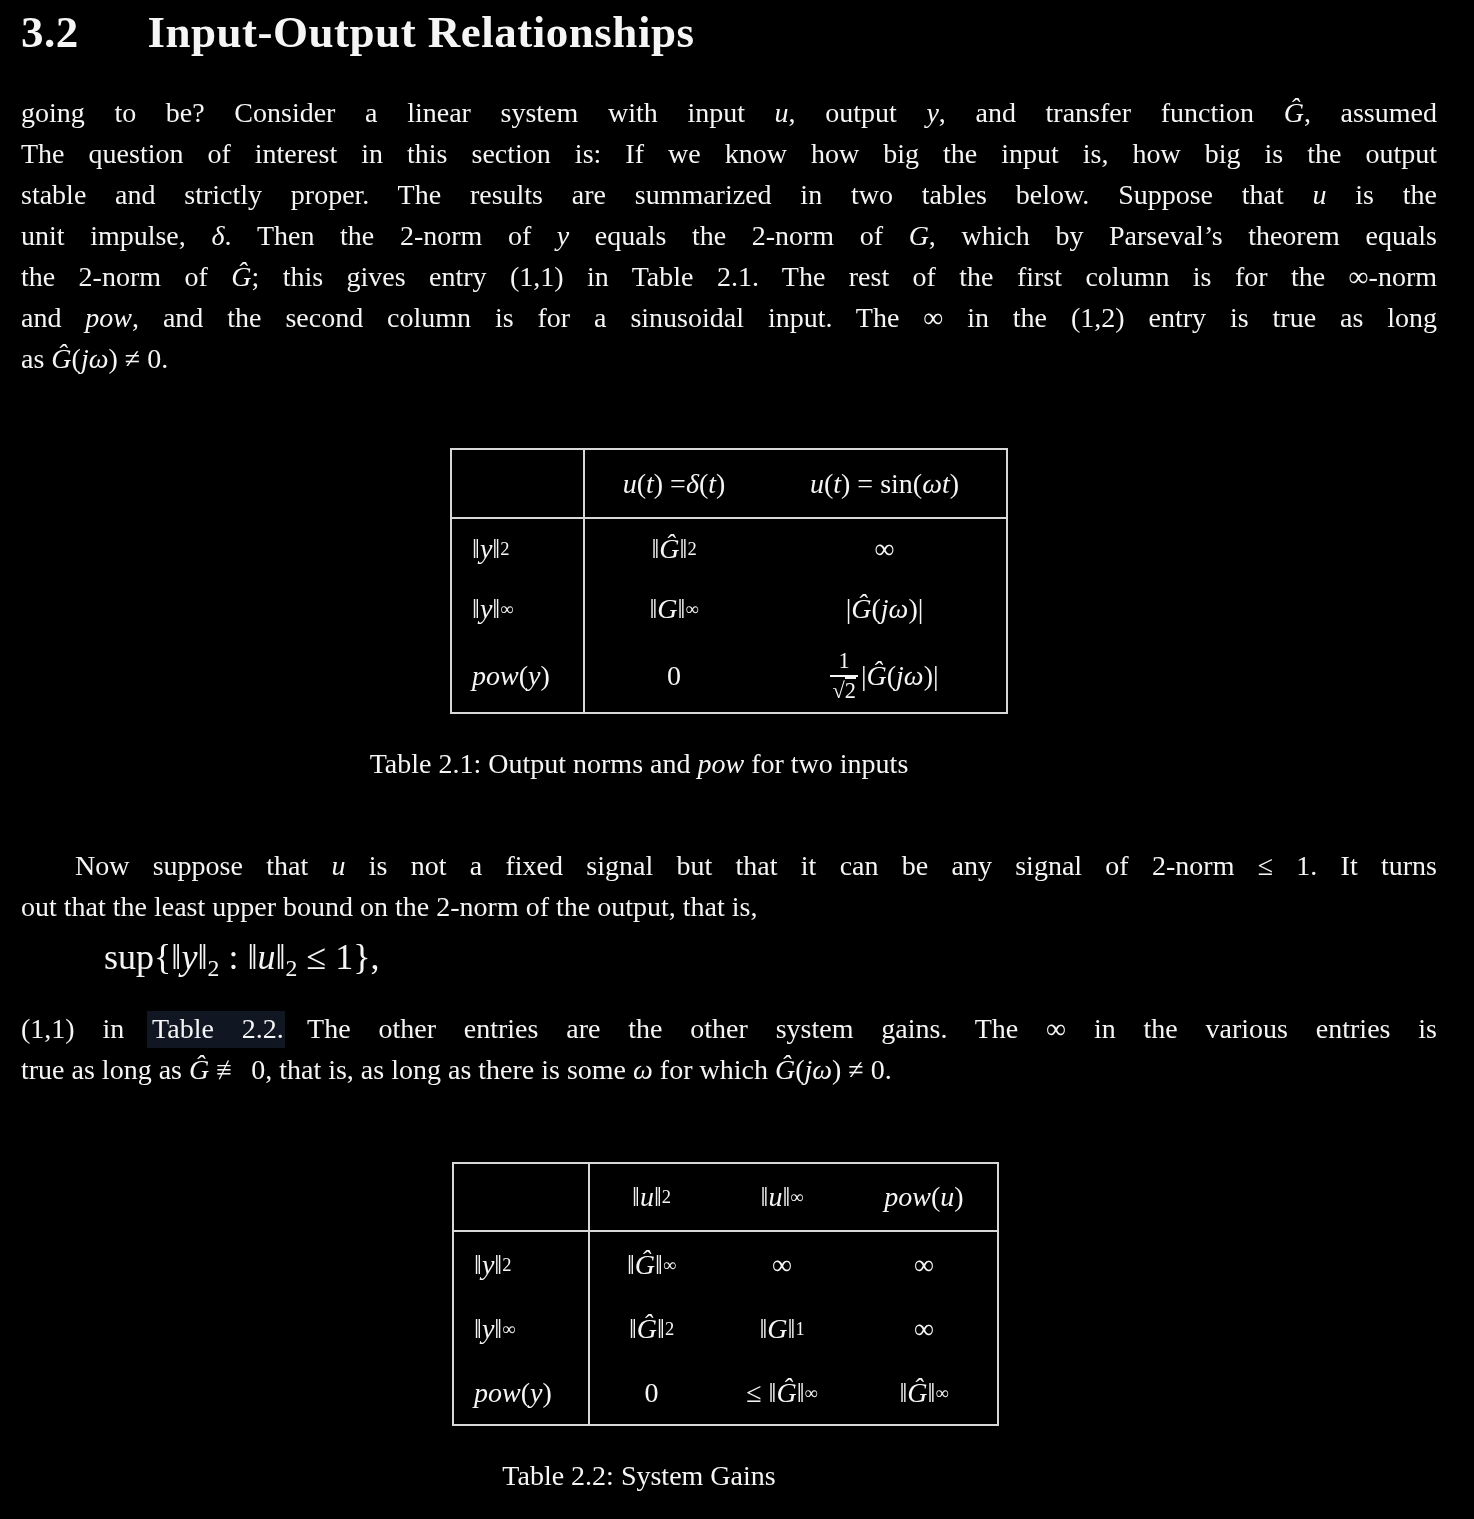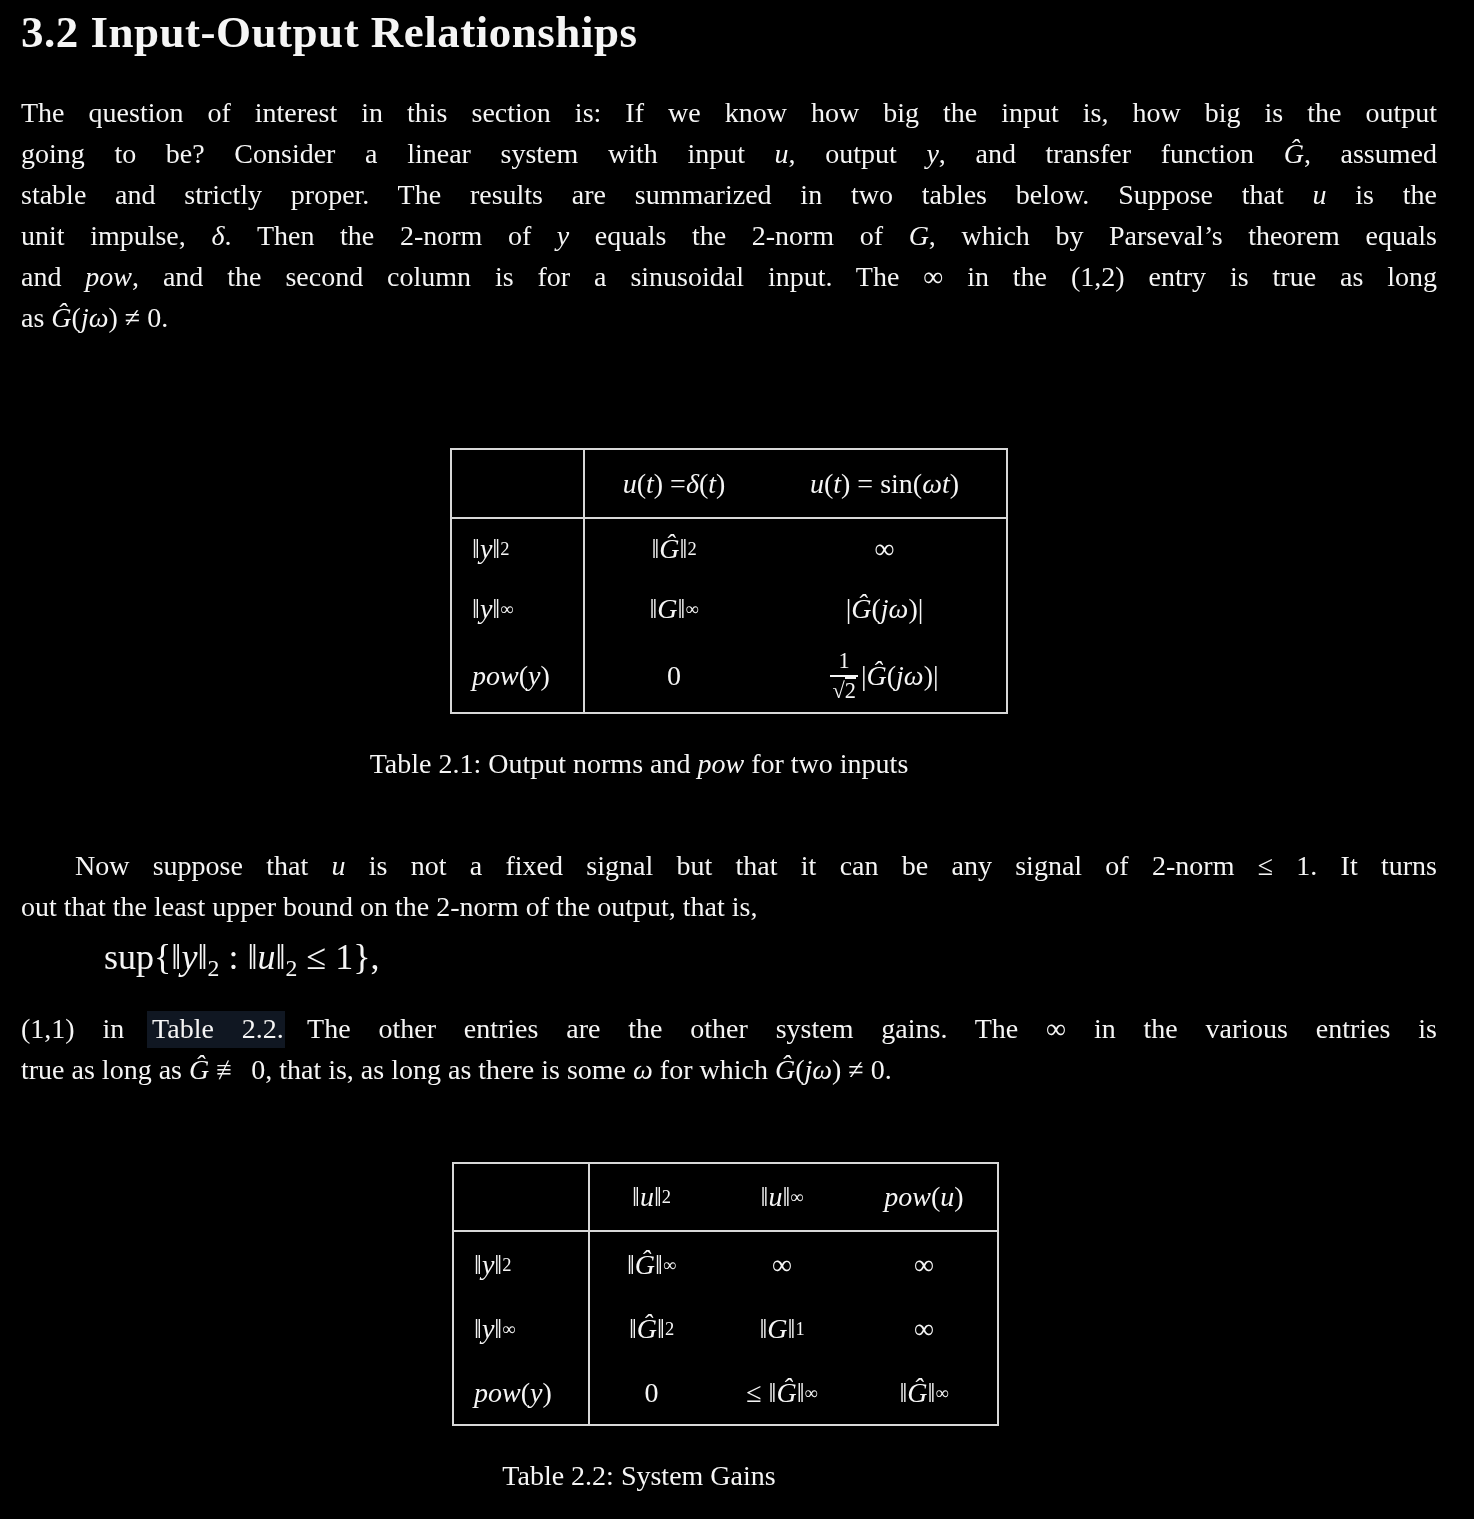--- a/index.html
+++ b/index.html
@@ -11,21 +11,21 @@
     background:var(--bg);
     color:var(--fg);
     font-family:"Liberation Serif","DejaVu Serif",serif;
     position:relative;overflow:hidden;
   }
   .page{position:absolute;inset:0;}
   i{font-style:italic;}
   sub{font-size:.66em;line-height:0;vertical-align:-0.28em;}
 
   h1{position:absolute;left:21px;top:6px;margin:0;font-size:45px;font-weight:700;letter-spacing:.5px;}
-  h1 .ttl{}
+  h1 .ttl{margin-left:57px;}
 
   .para{position:absolute;left:21px;width:1416px;font-size:28px;}
   .line{line-height:41px;text-align:justify;text-align-last:justify;}
   .line.last{text-align-last:left;}
   .line.indent{text-indent:54px;}
   .p1{top:92px;}
   .p2{top:824px;margin-top:21px;}
   .p3{top:1008px;}
 
   .eq{position:absolute;left:104px;top:936px;font-size:36px;}
@@ -52,24 +52,25 @@
 <body>
 
 <div class="page">
 
   <h1>
     <span class="num">3.2</span>
     <span class="ttl">Input-Output Relationships</span>
   </h1>
 
   <div class="para p1">
+    <div class="line">going to be?  Consider a linear system with input <i>u</i>, output <i>y</i>, and transfer function <i>Ĝ</i>, assumed</div>
     <div class="line">The question of interest in this section is: If we know how big the input is, how big is the output</div>
-    <div class="line">going to be?  Consider a linear system with input <i>u</i>, output <i>y</i>, and transfer function <i>Ĝ</i>, assumed</div>
     <div class="line">stable and strictly proper.  The results are summarized in two tables below.  Suppose that <i>u</i> is the</div>
     <div class="line">unit impulse, <i>δ</i>.  Then the 2-norm of <i>y</i> equals the 2-norm of <i>G</i>, which by Parseval’s theorem equals</div>
+    <div class="line">the 2-norm of <i>Ĝ</i>; this gives entry (1,1) in Table 2.1.  The rest of the first column is for the ∞-norm</div>
     <div class="line">and <i>pow</i>, and the second column is for a sinusoidal input.  The ∞ in the (1,2) entry is true as long</div>
     <div class="line last">as <i>Ĝ</i>(<i>jω</i>) ≠ 0.</div>
   </div>
 
   <div class="mtable t1">
     <div class="cell c1 hr"></div>
     <div class="cell hr"><i>u</i>(<i>t</i>) = <i>δ</i>(<i>t</i>)</div>
     <div class="cell hr"><i>u</i>(<i>t</i>) = sin(<i>ωt</i>)</div>
 
     <div class="cell c1 lbl">‖<i>y</i>‖<sub>2</sub></div>

